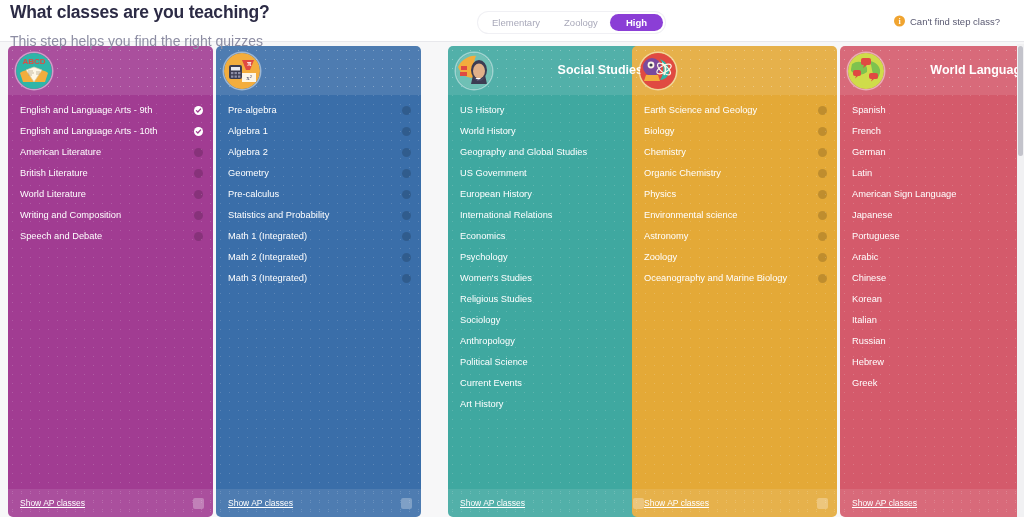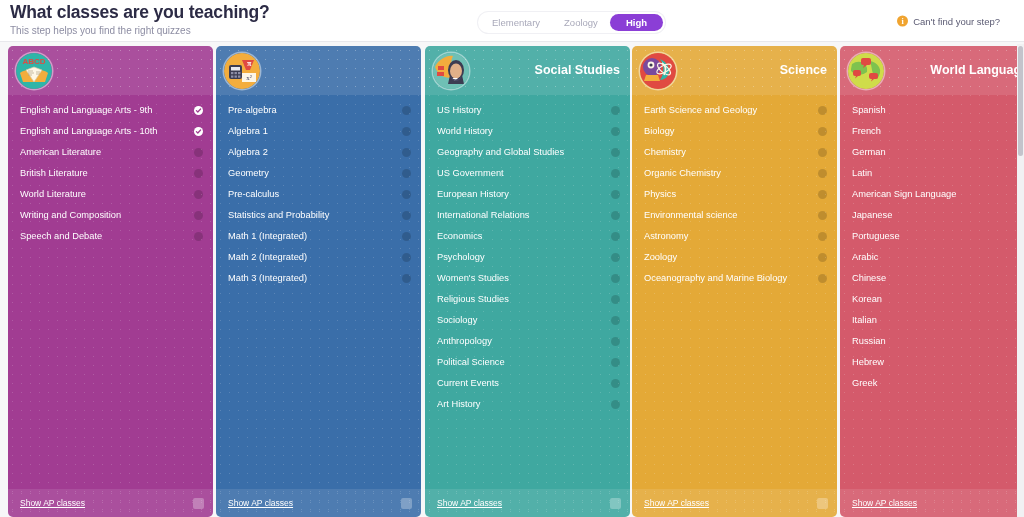--- a/index.html
+++ b/index.html
@@ -17,21 +17,21 @@
     background: #ffffff;
     border-bottom: 1px solid #e8e8ec;
     z-index: 20;
   }
   .title-block { position: absolute; left: 10px; top: 2px; }
   .page-title {
     font-size: 17.5px; font-weight: bold; color: #2c2b45;
     letter-spacing: -0.2px; line-height: 21px;
   }
   .page-sub {
-    font-size: 10px; color: #8d8da3; line-height: 12px; margin-top: 2px;
+    font-size: 14px; color: #8d8da3; line-height: 12px; margin-top: 12px;
   }
 
   
   .seg {
     position: absolute; left: 478px; top: 12px;
     height: 21px; background: #ffffff; border-radius: 11px;
     display: flex; align-items: center; padding: 0 2px;
     box-shadow: 0 0 0 1px #f0f0f4;
   }
   .seg-item {
@@ -164,21 +164,21 @@
   </div>
 
   <div class="seg" id="seg">
       <div class="seg-item">Elementary</div>
       <div class="seg-item">Zoology</div>
       <div class="seg-item active" style="background: rgb(139, 62, 214);">High</div>
     </div>
 
   <div class="help">
     <span class="help-icon">i</span>
-    <span>Can't find your step?</span>
+    <span>Can't find step class?</span>
   </div>
 </div>
 
 <div class="board" id="board">
     <div class="col" style="left: 8px; width: 205px; background: rgb(161, 60, 146);">
       <div class="col-head">
         <div class="col-head-overlay"></div>
         <div class="dots"></div>
         <div class="subject-badge"><svg xmlns="http://www.w3.org/2000/svg" viewBox="0 0 36 36" width="36" height="36">
             <circle cx="18" cy="18" r="18" fill="#2fb5a8"></circle>
@@ -295,21 +295,21 @@
           <span class="bullet"></span>
         </div>
       </div>
       <div class="col-foot">
         <div class="col-foot-overlay"></div>
         <div class="dots"></div>
         <span class="ap-link">Show AP classes</span>
         <span class="foot-icon"></span>
       </div>
     </div>
-    <div class="col" style="left: 425px; width: 205px; background: rgb(63, 168, 160);">
+    <div class="col" style="left: 448px; width: 205px; background: rgb(63, 168, 160);">
       <div class="col-head">
         <div class="col-head-overlay"></div>
         <div class="dots"></div>
         <div class="subject-badge"><svg xmlns="http://www.w3.org/2000/svg" viewBox="0 0 36 36" width="36" height="36">
             <circle cx="18" cy="18" r="18" fill="#6fc0b5"></circle>
         <path d="M2 14c4-8 12-12 18-11 -3 6-2 14 2 20 -7 4-16 1-20-9z" fill="#f3ad3d"></path>
         <g fill="#e04a42">
               <rect x="5" y="13" width="6" height="4"></rect>
               <rect x="4" y="19" width="7" height="4"></rect>
             </g>
@@ -400,21 +400,20 @@
         <path d="M0 8h36v14H0z" fill="#2fb5a8" opacity="0"></path>
         <circle cx="12" cy="14" r="9" fill="#7a4a9e"></circle>
         <circle cx="11" cy="12" r="3.4" fill="#fdf6e6"></circle>
             <circle cx="11" cy="12" r="1.6" fill="#3c3c52"></circle>
         <path d="M20 6c5 2 9 7 9 12s-4 9-9 9c4-5 5-16 0-21z" fill="#2fb5a8"></path>
         <path d="M22 10q6 4 2 12" stroke="#fdf6e6" stroke-width="1.6" fill="none"></path>
         <ellipse cx="24" cy="16" rx="8" ry="3.4" fill="none" stroke="#fdf6e6" stroke-width="1.2" transform="rotate(-28 24 16)"></ellipse>
         <ellipse cx="24" cy="16" rx="8" ry="3.4" fill="none" stroke="#fdf6e6" stroke-width="1.2" transform="rotate(40 24 16)"></ellipse>
         <path d="M6 22h12l2 6H4z" fill="#f3ad3d"></path>
           </svg></div>
-        <div class="col-title">Science</div>
       </div>
       <div class="col-list">
         <div class="dots"></div>
         <div class="row">
           <span class="row-label">Earth Science and Geology</span>
           <span class="bullet"></span>
         </div>
         <div class="row">
           <span class="row-label">Biology</span>
           <span class="bullet"></span>

